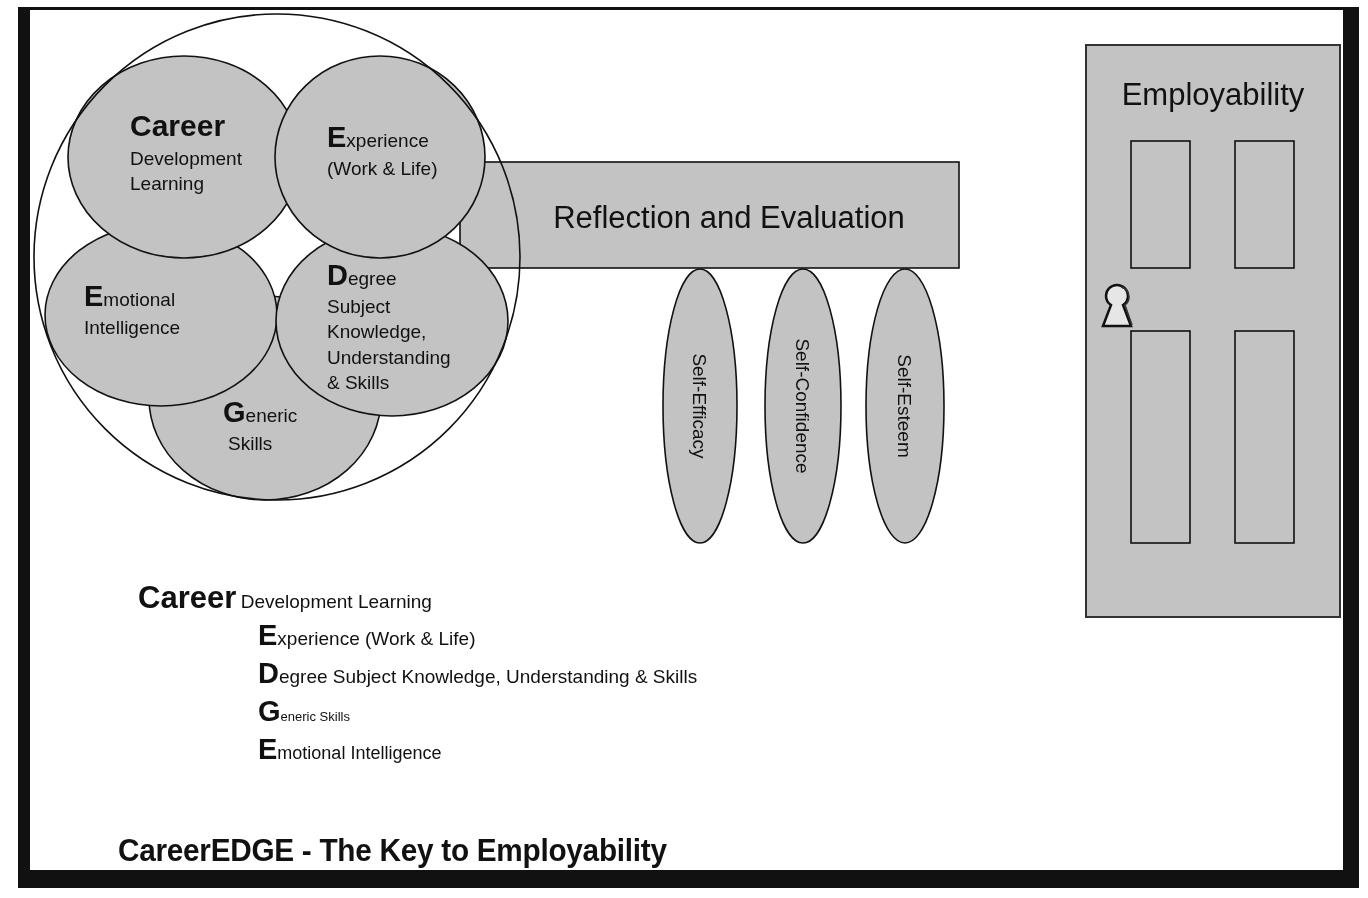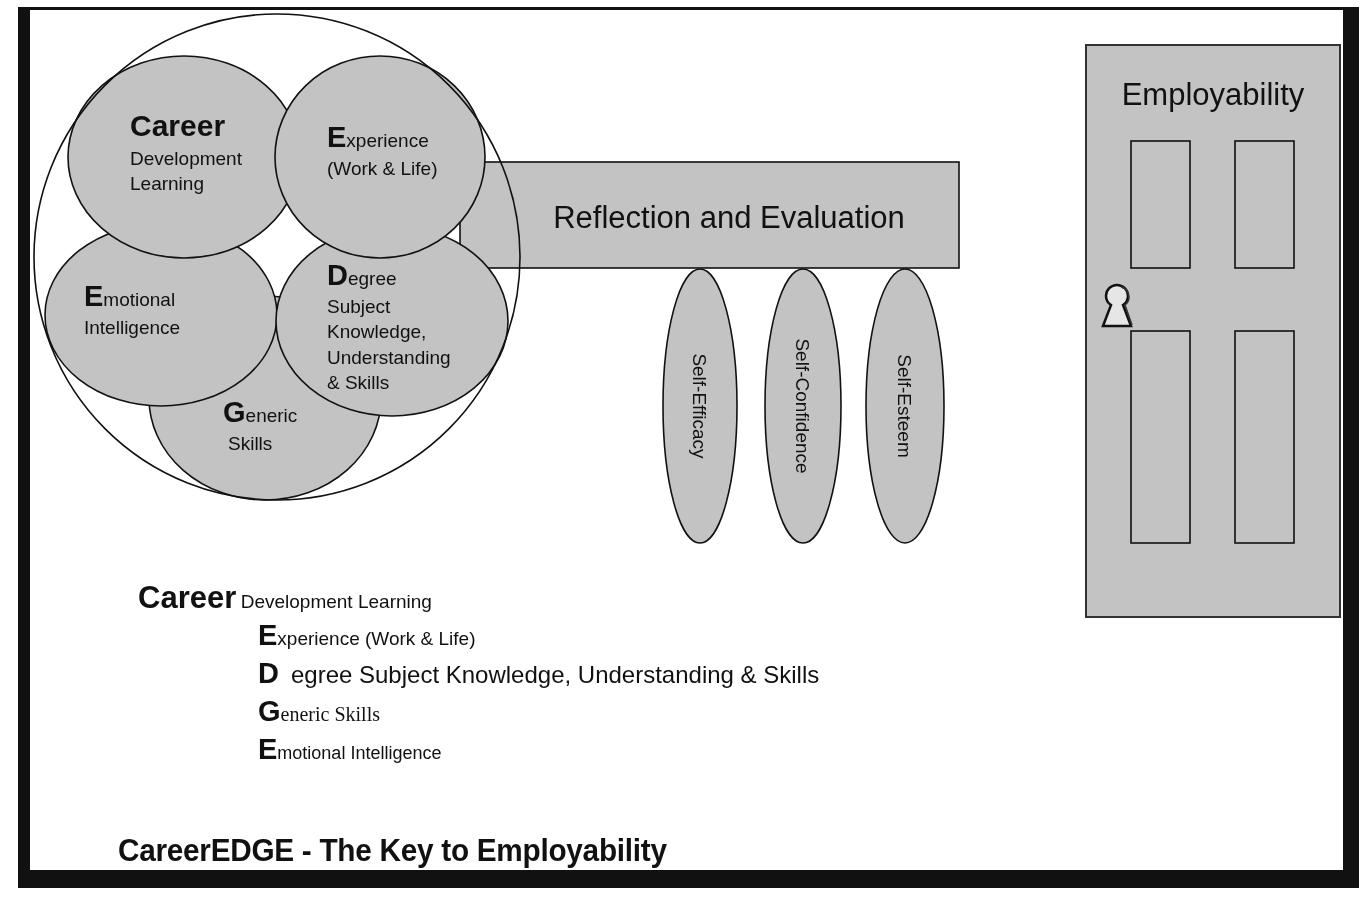--- a/index.html
+++ b/index.html
@@ -107,23 +107,23 @@
 
 <div class="legend">
   <div class="row" style="left:0; top:0;">
     <span class="big" style="font-size:31px;">Career</span>
     <span style="font-size:19px;">Development Learning</span>
   </div>
   <div class="row" style="left:120px; top:39px;">
     <span class="big" style="font-size:29px;">E</span><span style="font-size:19px;margin-top:28px;">xperience (Work &amp; Life)</span>
   </div>
   <div class="row" style="left:120px; top:77px;">
-    <span class="big" style="font-size:29px;">D</span><span style="font-size:24px;margin-left:12px;">egree Subject Knowledge, Understanding &amp; Skills</span>
+    <span class="big" style="font-size:29px;">D</span><span style="font-size:19px;">egree Subject Knowledge, Understanding &amp; Skills</span>
   </div>
   <div class="row" style="left:120px; top:115px;">
-    <span class="big" style="font-size:29px;">G</span><span style="font-size:20px;font-family:Liberation Serif, serif;">eneric Skills</span>
+    <span class="big" style="font-size:29px;">G</span><span style="font-size:13px;">eneric Skills</span>
   </div>
   <div class="row" style="left:120px; top:153px;">
     <span class="big" style="font-size:29px;">E</span><span style="font-size:18px;">motional Intelligence</span>
   </div>
 </div>
 
 <div class="title">CareerEDGE - The Key to Employability</div>
 
 </body></html>

